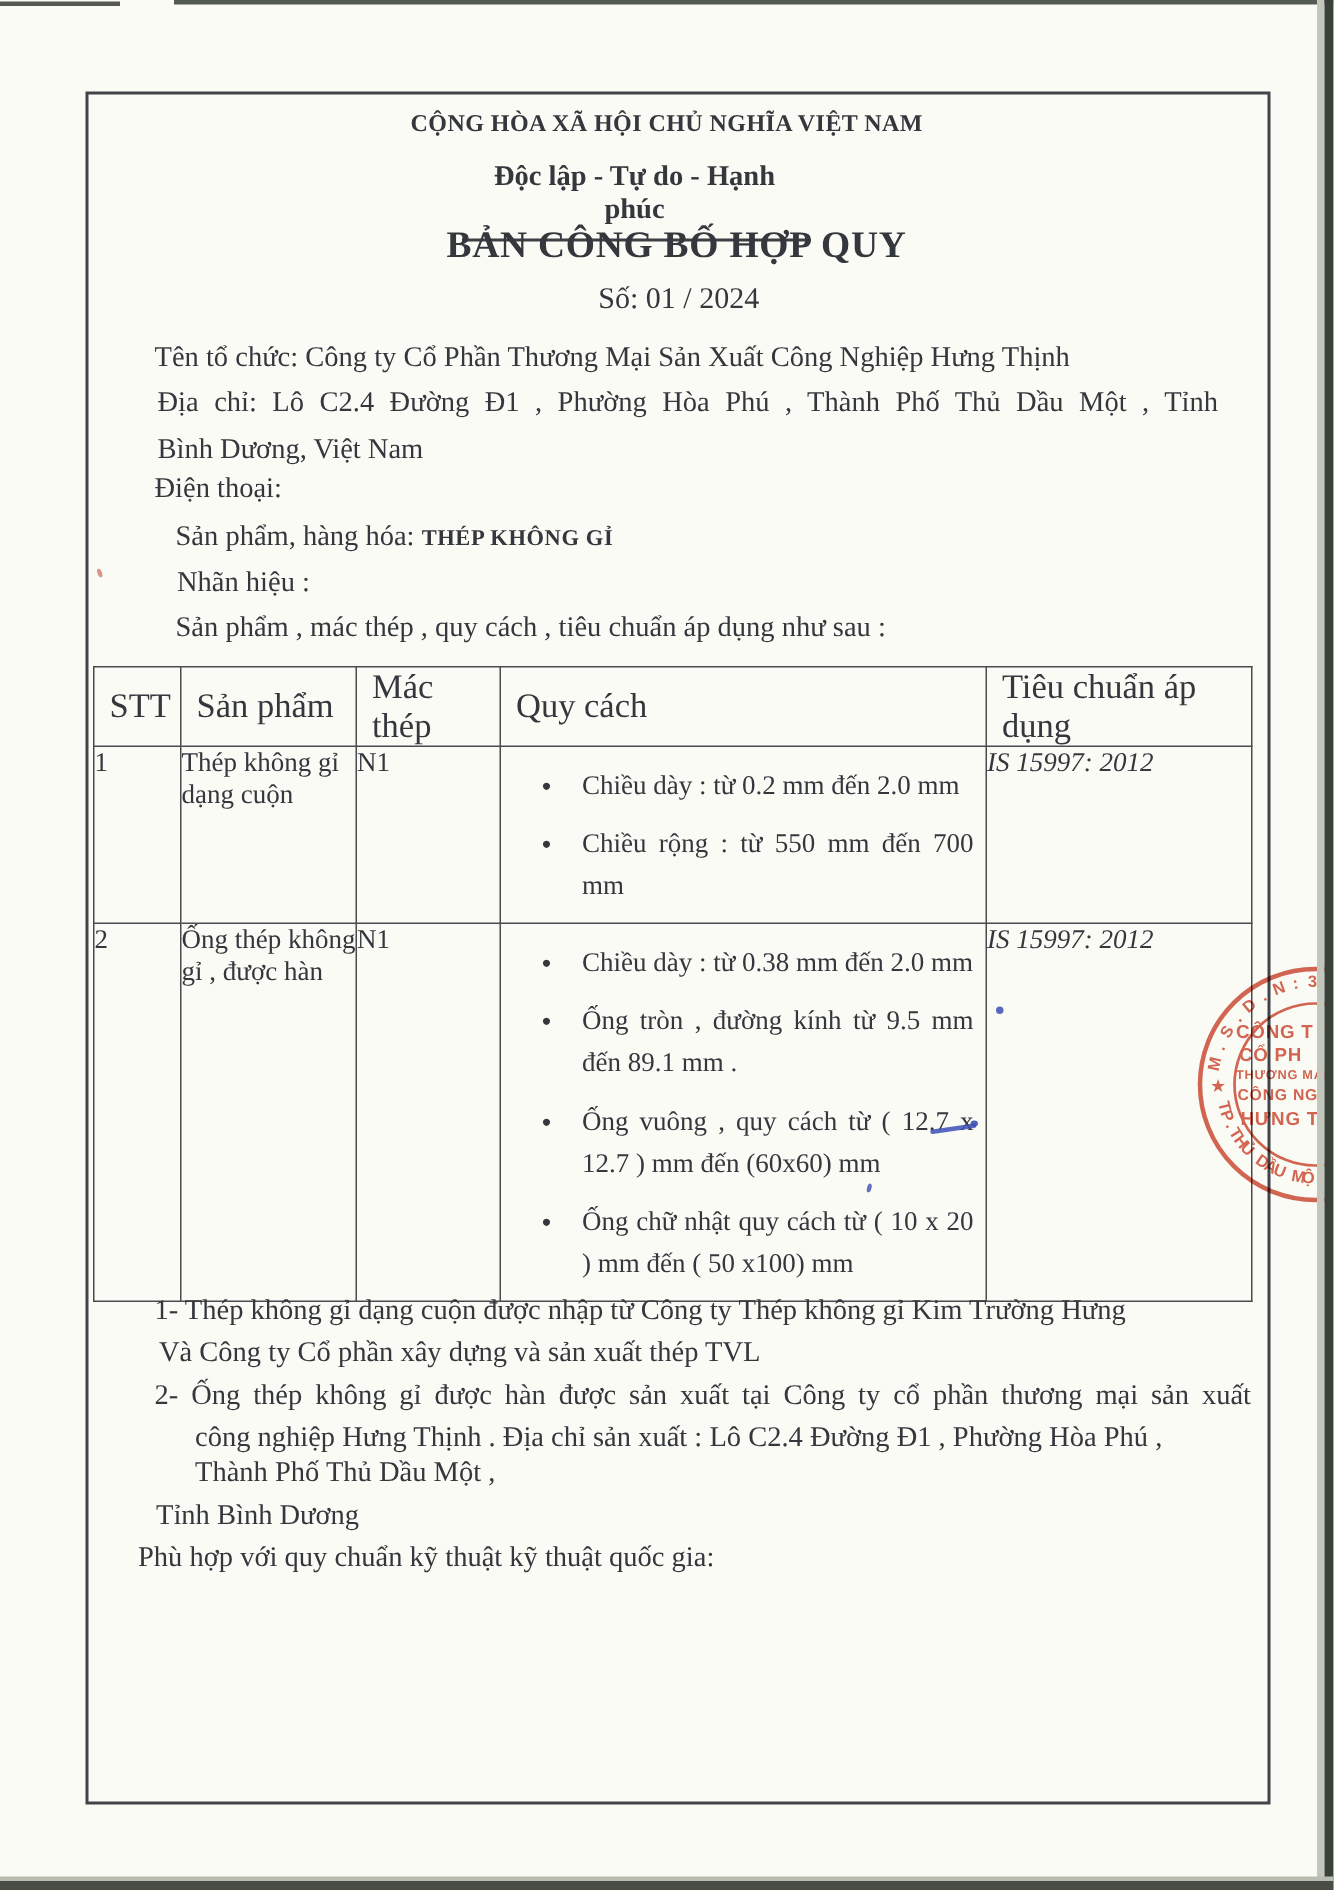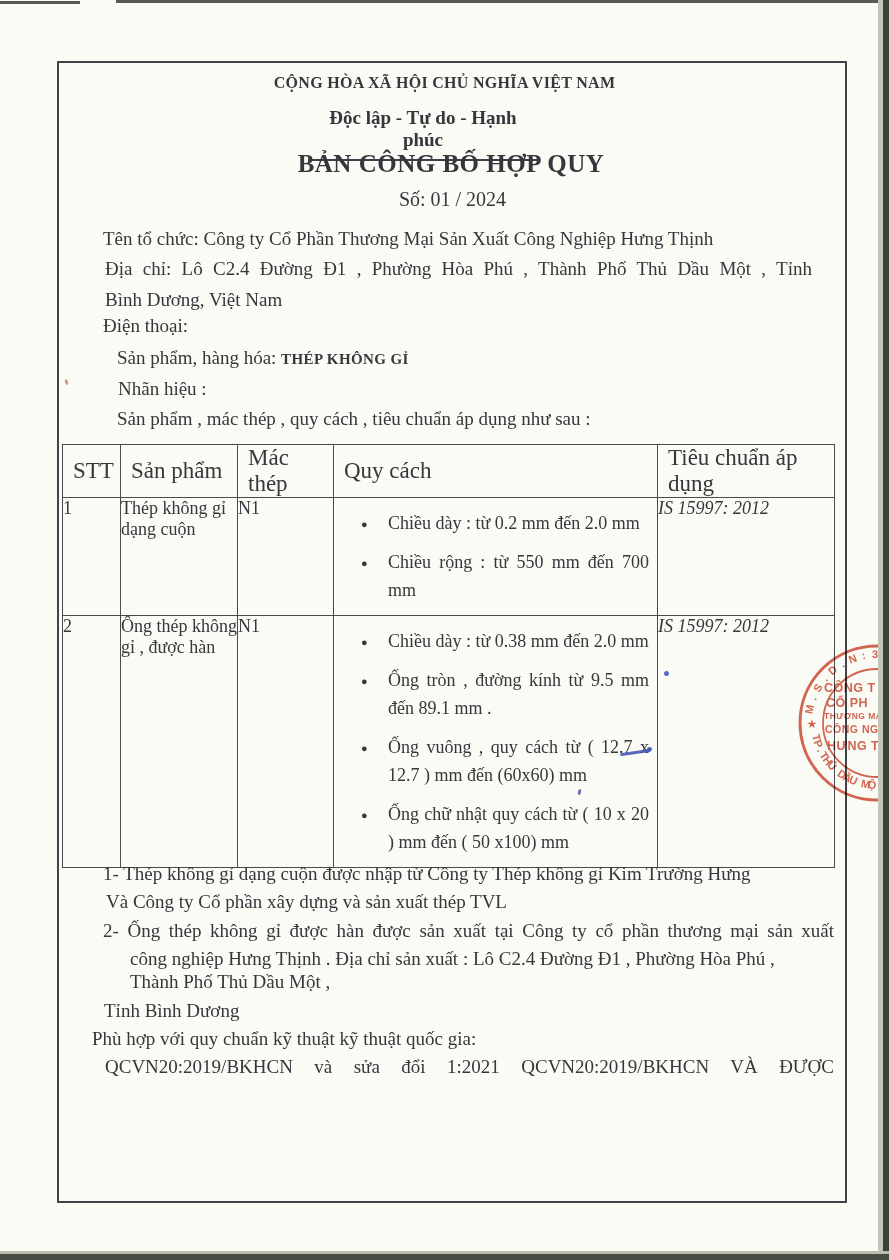--- a/index.html
+++ b/index.html
@@ -143,21 +143,20 @@
   </tbody>
     </table>
 
   <div class="abs note n1a">1- Thép không gỉ dạng cuộn được nhập từ Công ty Thép không gỉ Kim Trường Hưng</div>
   <div class="abs note n1b">Và Công ty Cổ phần xây dựng và sản xuất thép TVL</div>
   <div class="abs note n2a">2- Ống thép không gỉ được hàn được sản xuất tại Công ty cổ phần thương mại sản xuất</div>
   <div class="abs note n2b">công nghiệp Hưng Thịnh . Địa chỉ sản xuất : Lô C2.4 Đường Đ1 , Phường Hòa Phú ,</div>
   <div class="abs note n2c">Thành Phố Thủ Dầu Một ,</div>
   <div class="abs note tinh">Tỉnh Bình Dương</div>
   <div class="abs note phu">Phù hợp với quy chuẩn kỹ thuật kỹ thuật quốc gia:</div>
-  <div class="abs note qc1">QCVN20:2019/BKHCN và sửa đổi 1:2021 QCVN20:2019/BKHCN VÀ ĐƯỢC</div>
 
   <svg id="stamp-box" class="abs" width="104" height="180" viewBox="780 635 104 180">
     <g id="stamp-svg">
       <circle class="st-circle" cx="877" cy="723" r="77" stroke-width="3"></circle>
       <circle class="st-circle" cx="877" cy="723" r="54" stroke-width="1.8"></circle>
       <text class="st-star" x="812" y="728">★</text>
       <text class="st-line st-l1" x="824" y="692">CÔNG T</text>
       <text class="st-line st-l2" x="826" y="707">CỔ PH</text>
       <text class="st-line st-l3" x="824" y="719">THƯƠNG MẠI S</text>
       <text class="st-line st-l4" x="825" y="733">CÔNG NG</text>

